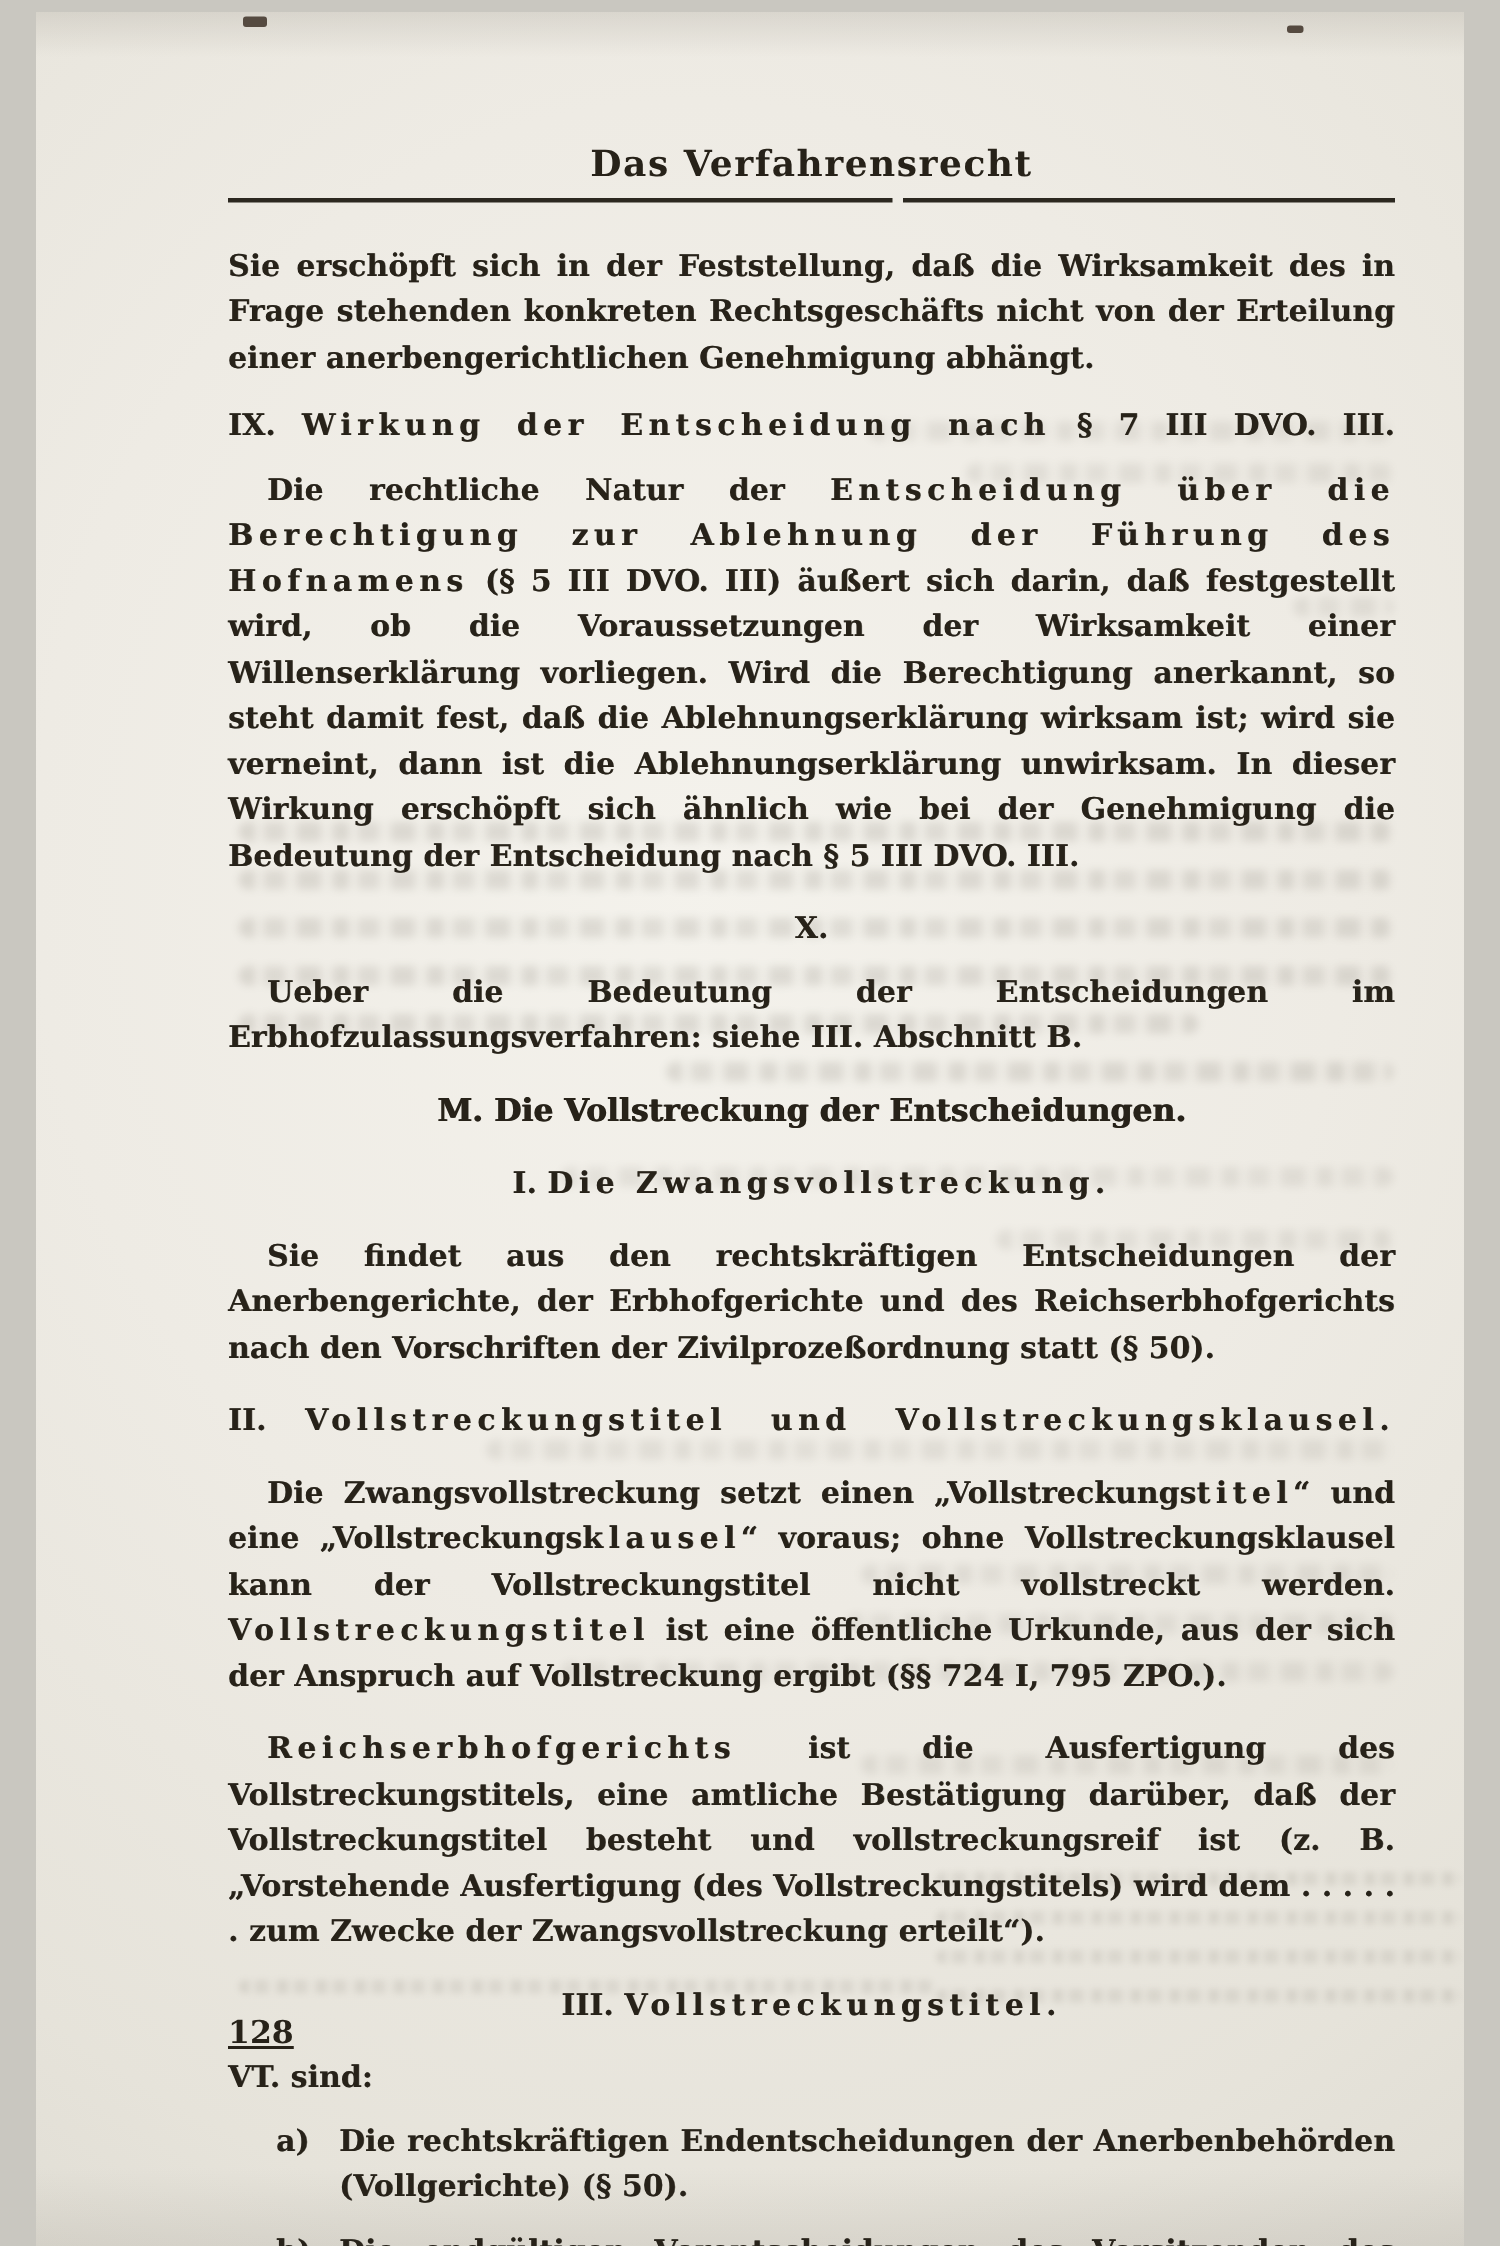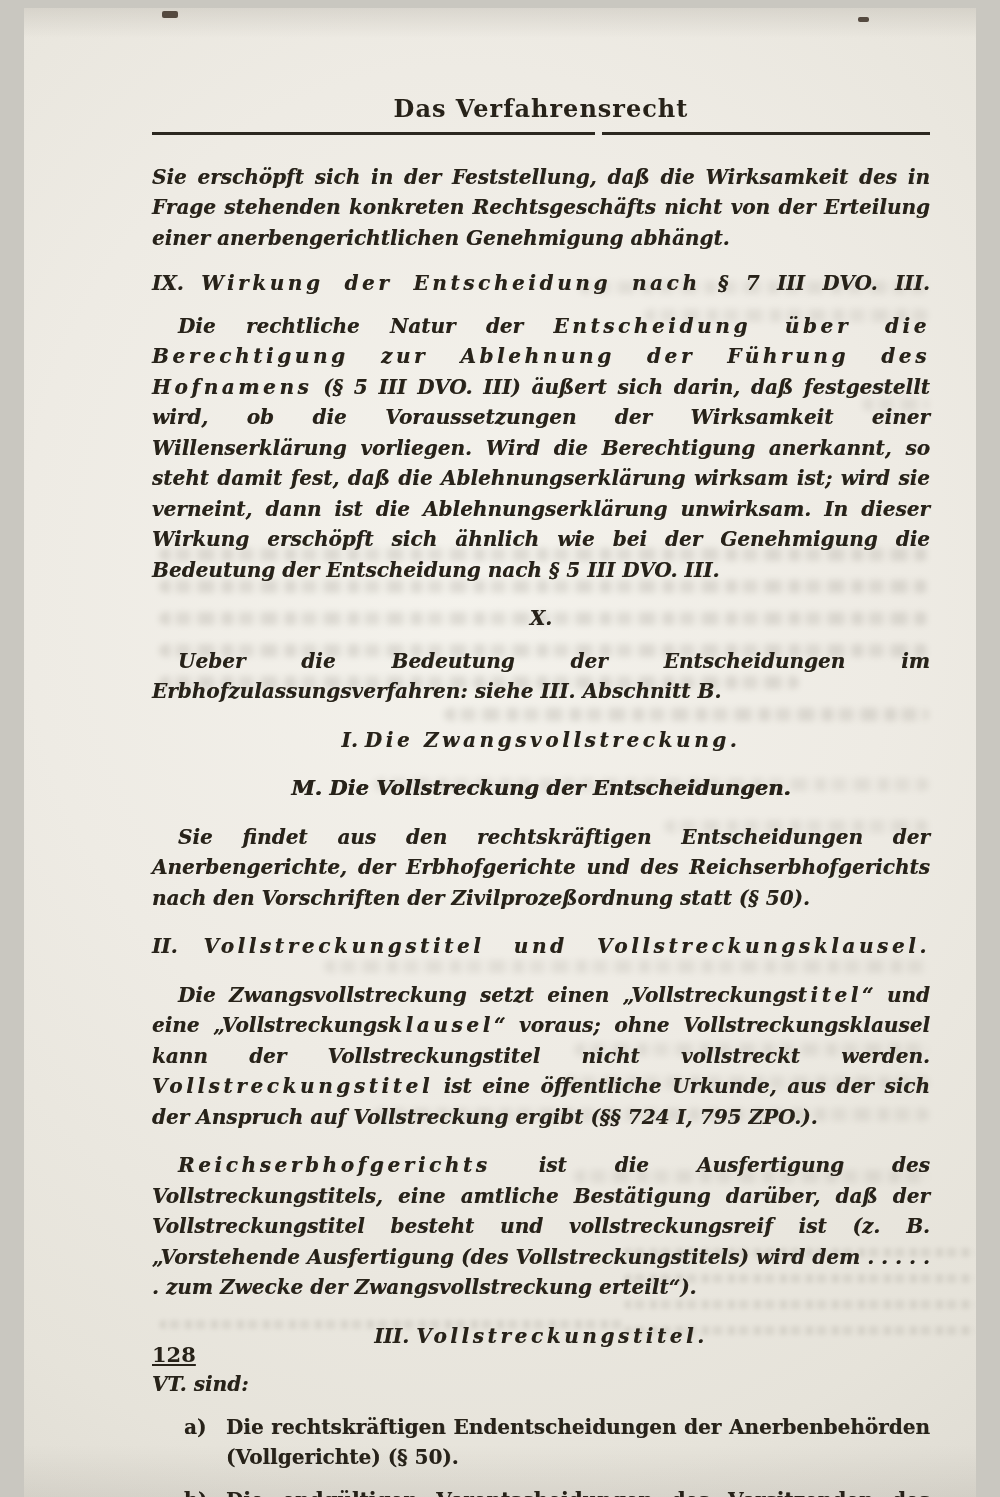--- a/index.html
+++ b/index.html
@@ -73,21 +73,21 @@
   .rule-seg.right { flex: 1; }
 
   .body-text {
     font-size: 20px;
     line-height: 30.5px;
     font-weight: bold;
     text-align: justify;
     hyphens: auto;
     text-shadow: 0.3px 0 0 rgba(39,34,25,0.55);
   }
-  p, .hline { margin: 0; font-style: italic; }
+  p, .hline { margin: 0; }
   .para { margin-top: 12px; }
   .para.first { margin-top: 27px; }
   .indent { text-indent: 26px; }
   .sperr { letter-spacing: 0.18em; }
 
   .hline { margin-top: 15px; }
   .h-justify { text-align: justify; text-align-last: justify; }
   .h-center  { text-align: center; }
   .h-bold    { font-size: 21px; text-shadow: 0.6px 0 0 #272219; }
   .mt-lg { margin-top: 18px; }
@@ -152,23 +152,23 @@
       <p class="para first">Sie erschöpft sich in der Feststellung, daß die Wirksamkeit des in Frage stehenden konkreten Rechtsgeschäfts nicht von der Erteilung einer anerbengerichtlichen Genehmigung abhängt.</p>
 
       <div class="hline h-justify"><span>IX.</span> <span class="sperr">Wirkung der Entscheidung nach</span> <span>§ 7 III DVO. III.</span></div>
 
       <p class="para indent"><span>Die rechtliche Natur der </span><span class="sperr">Entscheidung über die Berechtigung zur Ablehnung der Führung des Hofnamens</span><span> (§ 5 III DVO. III) äußert sich darin, daß festgestellt wird, ob die Voraussetzungen der Wirksamkeit einer Willenserklärung vorliegen. Wird die Berechtigung anerkannt, so steht damit fest, daß die Ablehnungserklärung wirksam ist; wird sie verneint, dann ist die Ablehnungserklärung unwirksam. In dieser Wirkung erschöpft sich ähnlich wie bei der Genehmigung die Bedeutung der Entscheidung nach § 5 III DVO. III.</span></p>
 
       <div class="hline h-center mt-lg">X.</div>
 
       <p class="para indent">Ueber die Bedeutung der Entscheidungen im Erbhofzulassungsverfahren: siehe III. Abschnitt B.</p>
 
+      <div class="hline h-center h-bold mt-lg"><span>M.</span> <span>Die Vollstreckung der Entscheidungen.</span></div>
+
       <div class="hline h-center mt-lg"><span>I.</span> <span class="sperr">Die Zwangsvollstreckung.</span></div>
-
-      <div class="hline h-center h-bold mt-lg"><span>M.</span> <span>Die Vollstreckung der Entscheidungen.</span></div>
 
       <p class="para indent mt-lg">Sie findet aus den rechtskräftigen Entscheidungen der Anerbengerichte, der Erbhofgerichte und des Reichserbhofgerichts nach den Vorschriften der Zivilprozeßordnung statt (§ 50).</p>
 
       <div class="hline h-justify mt-lg"><span>II.</span> <span class="sperr">Vollstreckungstitel und Vollstreckungsklausel.</span></div>
 
       <p class="para indent mt-lg"><span>Die Zwangsvollstreckung setzt einen „Vollstreckungs</span><span class="sperr">titel</span><span>“ und eine „Vollstreckungs</span><span class="sperr">klausel</span><span>“ voraus; ohne Vollstreckungsklausel kann der Vollstreckungstitel nicht vollstreckt werden. </span><span class="sperr">Vollstreckungstitel</span><span> ist eine öffentliche Urkunde, aus der sich der Anspruch auf Vollstreckung ergibt (§§ 724 I, 795 ZPO.).</span></p>
 
       <p class="para indent mt-lg"><span class="sperr">Reichserbhofgerichts</span><span> ist die Ausfertigung des Vollstreckungstitels, eine amtliche Bestätigung darüber, daß der Vollstreckungstitel besteht und vollstreckungsreif ist (z. B. „Vorstehende Ausfertigung (des Vollstreckungstitels) wird dem </span><span>. . . . . .</span><span> zum Zwecke der Zwangsvollstreckung erteilt“).</span></p>
 
       <div class="hline h-center mt-lg"><span>III.</span> <span class="sperr">Vollstreckungstitel.</span></div>

